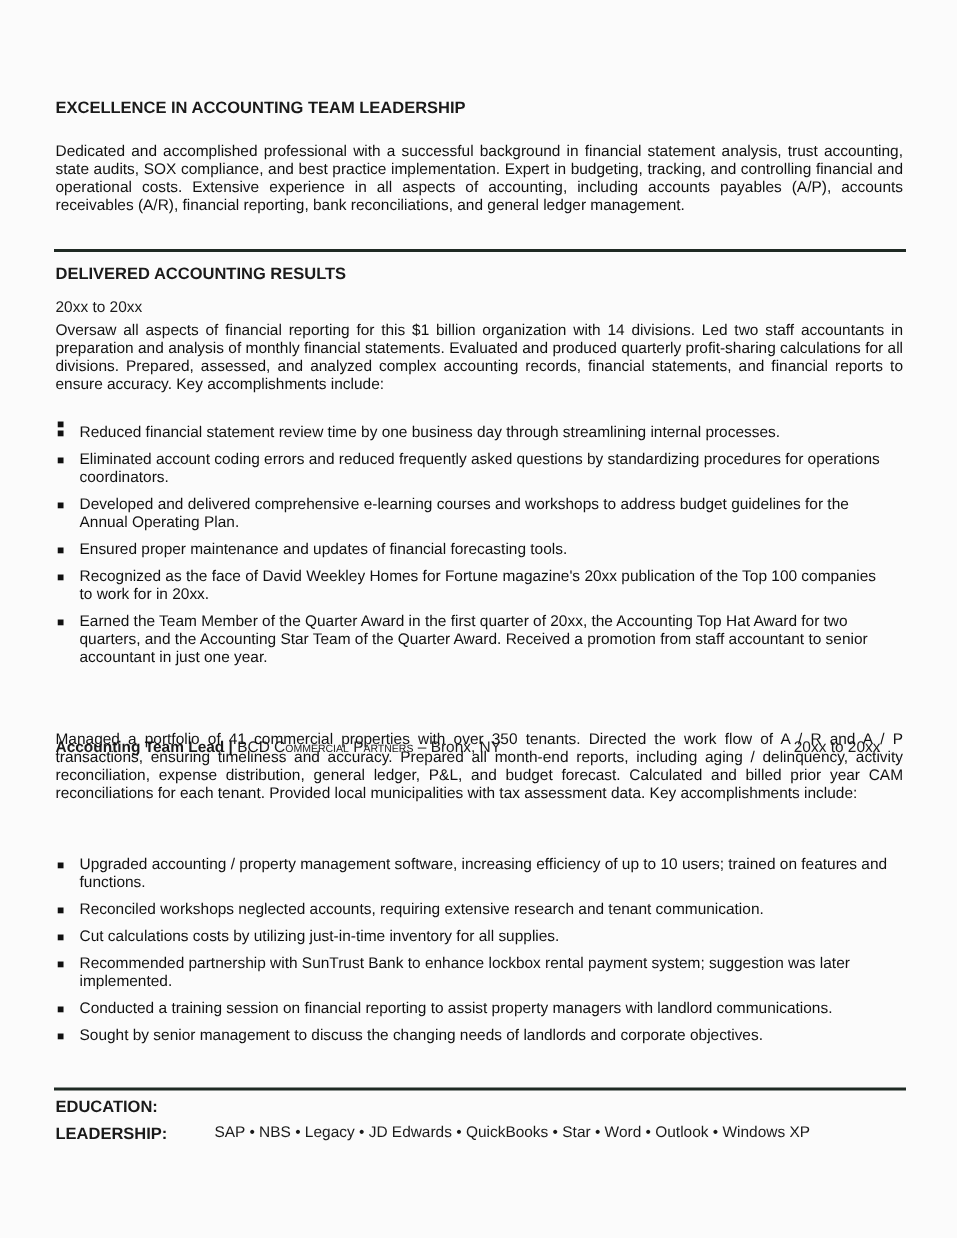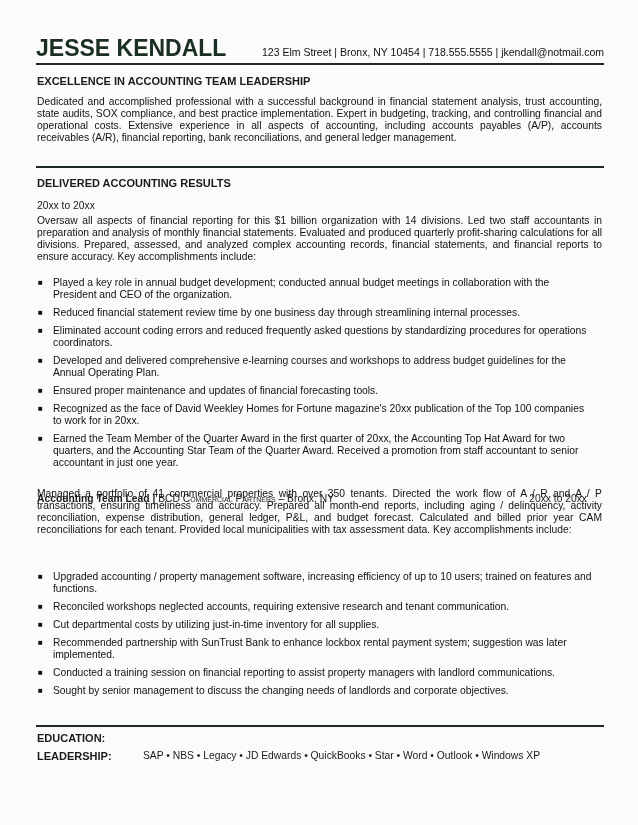--- a/index.html
+++ b/index.html
@@ -13,21 +13,21 @@
     display: flex; align-items: flex-end; justify-content: space-between;
     border-bottom: 2px solid #1f2a24; padding-bottom: 3px;
   }
   .name {
     font-size: 23px; font-weight: bold; color: #1b2e22; letter-spacing: 0px;
     line-height: 24px;
   }
   .contact { font-size: 10.5px; color: #111; padding-bottom: 2px; }
   .section-title { font-size: 11px; font-weight: bold; color: #1a1a1a; }
   .para { font-size: 10.3px; line-height: 12px; color: #111; text-align: justify; }
-  .s1-title { position: absolute; left: 37px; top: 75px; }
+  .s1-title { position: absolute; left: 37px; top: 66px; }
   .s1-body { position: absolute; left: 37px; top: 96px; width: 565px; }
   .rule { position: absolute; left: 36px; width: 568px; border-top: 2px solid #1f2a24; }
   .rule1 { top: 166px; }
   .s2-title { position: absolute; left: 37px; top: 177px; }
   .job-head {
     position: absolute; left: 37px; width: 550px;
     display: flex; justify-content: space-between; font-size: 10.3px;
   }
   .job1-head { top: 200px; }
   .job2-head { top: 493px; }
@@ -54,59 +54,55 @@
   }
   .info-label { width: 106px; font-weight: bold; font-size: 11px; }
   .edu-row { top: 732px; }
   .tech-row { top: 750px; }
 </style>
 </head>
 <body>
 
 <div class="page">
 
-  <div class="header">
-    <div class="name">JESSE KENDALL</div>
-    <div class="contact">123 Elm Street | Bronx, NY 10454 | 718.555.5555 | jkendall@notmail.com</div>
-  </div>
 
   <div class="section-title s1-title">EXCELLENCE IN ACCOUNTING TEAM LEADERSHIP</div>
   <div class="para s1-body">Dedicated and accomplished professional with a successful background in financial statement analysis, trust accounting, state audits, SOX compliance, and best practice implementation. Expert in budgeting, tracking, and controlling financial and operational costs. Extensive experience in all aspects of accounting, including accounts payables (A/P), accounts receivables (A/R), financial reporting, bank reconciliations, and general ledger management.</div>
 
   <div class="rule rule1"></div>
 
   <div class="section-title s2-title">DELIVERED ACCOUNTING RESULTS</div>
 
   <div class="job-head job1-head">
     <div>20xx to 20xx</div>
   </div>
   <div class="para job-body job1-body">Oversaw all aspects of financial reporting for this $1 billion organization with 14 divisions. Led two staff accountants in preparation and analysis of monthly financial statements. Evaluated and produced quarterly profit-sharing calculations for all divisions. Prepared, assessed, and analyzed complex accounting records, financial statements, and financial reports to ensure accuracy. Key accomplishments include:</div>
   <ul class="bullets job1-bullets">
-    <li><span class="bullet">■</span><span>Played a key role in annual budget development; conducted annual budget meetings in collaboration with the President and CEO of the organization.</span></li>
+    <li><span class="bullet">■</span></li>
     <li><span class="bullet">■</span><span>Reduced financial statement review time by one business day through streamlining internal processes.</span></li>
     <li><span class="bullet">■</span><span>Eliminated account coding errors and reduced frequently asked questions by standardizing procedures for operations coordinators.</span></li>
     <li><span class="bullet">■</span><span>Developed and delivered comprehensive e-learning courses and workshops to address budget guidelines for the Annual Operating Plan.</span></li>
     <li><span class="bullet">■</span><span>Ensured proper maintenance and updates of financial forecasting tools.</span></li>
     <li><span class="bullet">■</span><span>Recognized as the face of David Weekley Homes for Fortune magazine's 20xx publication of the Top 100 companies to work for in 20xx.</span></li>
     <li><span class="bullet">■</span><span>Earned the Team Member of the Quarter Award in the first quarter of 20xx, the Accounting Top Hat Award for two quarters, and the Accounting Star Team of the Quarter Award. Received a promotion from staff accountant to senior accountant in just one year.</span></li>
   </ul>
 
   <div class="job-head job2-head">
     <div>
       <span class="job-title">Accounting Team Lead |</span>
       <span class="smallcaps">BCD Commercial Partners</span>
       <span>– Bronx, NY</span>
     </div>
     <div>20xx to 20xx</div>
   </div>
   <div class="para job-body job2-body">Managed a portfolio of 41 commercial properties with over 350 tenants. Directed the work flow of A / R and A / P transactions, ensuring timeliness and accuracy. Prepared all month-end reports, including aging / delinquency, activity reconciliation, expense distribution, general ledger, P&amp;L, and budget forecast. Calculated and billed prior year CAM reconciliations for each tenant. Provided local municipalities with tax assessment data. Key accomplishments include:</div>
   <ul class="bullets job2-bullets">
     <li><span class="bullet">■</span><span>Upgraded accounting / property management software, increasing efficiency of up to 10 users; trained on features and functions.</span></li>
     <li><span class="bullet">■</span><span>Reconciled workshops neglected accounts, requiring extensive research and tenant communication.</span></li>
-    <li><span class="bullet">■</span><span>Cut departmental costs by utilizing just-in-time inventory for all supplies.</span></li>
+    <li><span class="bullet">■</span><span>Cut calculations costs by utilizing just-in-time inventory for all supplies.</span></li>
     <li><span class="bullet">■</span><span>Recommended partnership with SunTrust Bank to enhance lockbox rental payment system; suggestion was later implemented.</span></li>
     <li><span class="bullet">■</span><span>Conducted a training session on financial reporting to assist property managers with landlord communications.</span></li>
     <li><span class="bullet">■</span><span>Sought by senior management to discuss the changing needs of landlords and corporate objectives.</span></li>
   </ul>
 
   <div class="rule rule2"></div>
 
   <div class="info-row edu-row">
     <div class="info-label">EDUCATION:</div>
   </div>

